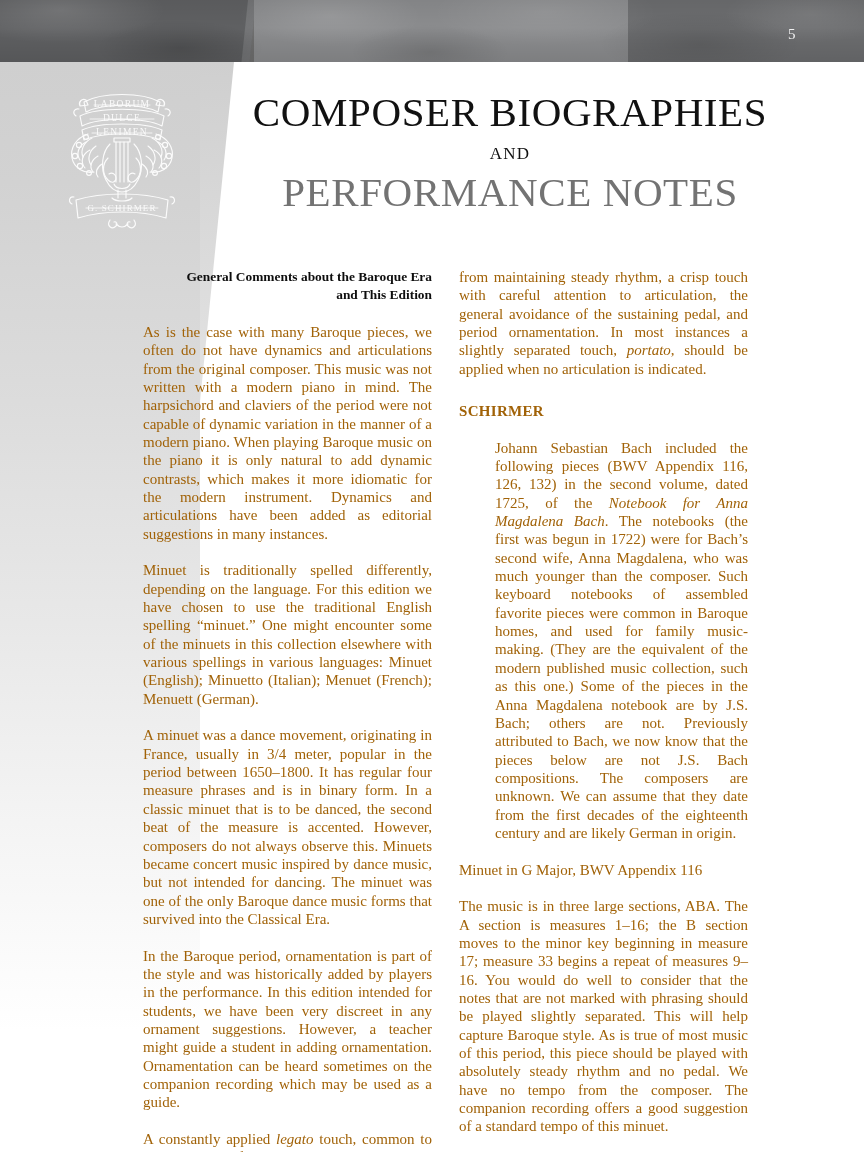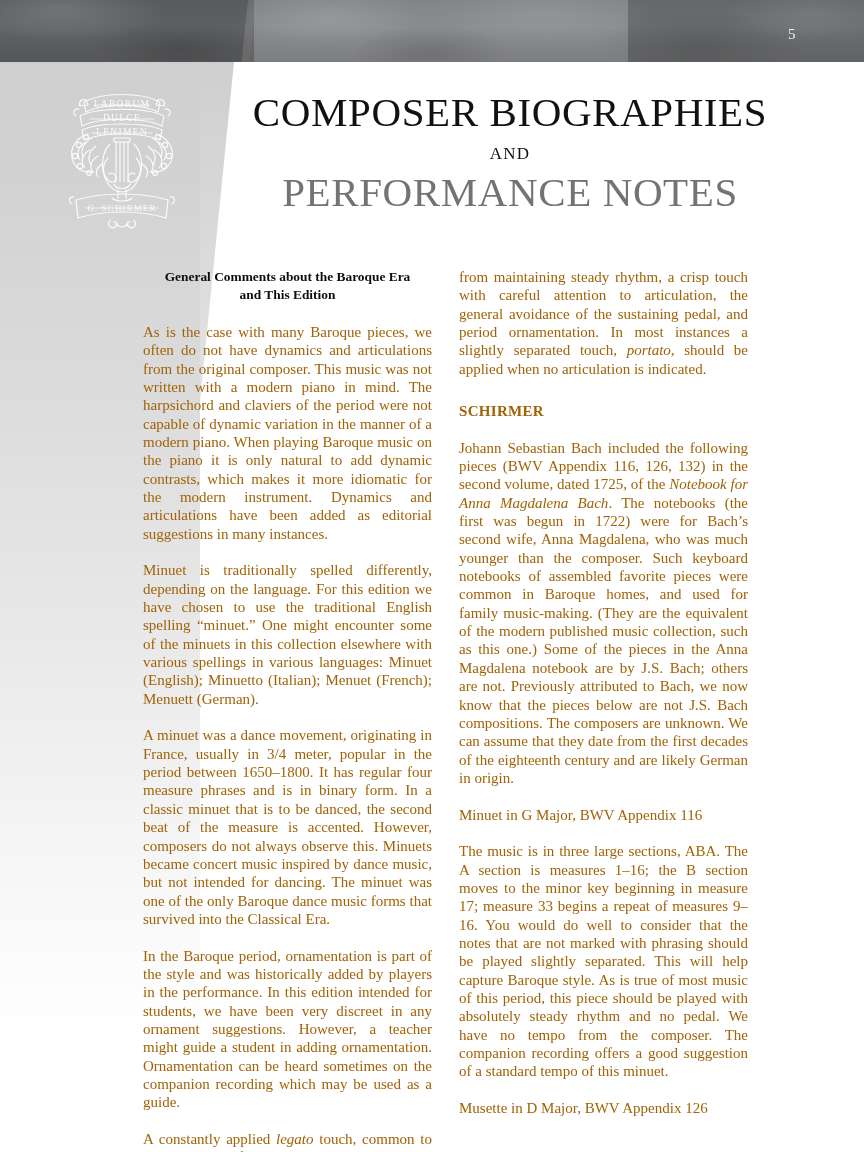--- a/index.html
+++ b/index.html
@@ -171,35 +171,35 @@
     text-justify: inter-word;
     color: #a16207;
     hyphens: none;
   }
   .col p + p { margin-top: 18.3px; }
 
   .sec-head {
     font-size: 13.4px;
     line-height: 18.35px;
     font-weight: bold;
-    text-align: center;
+    text-align: right;
     color: #0e0e0e;
   }
   .sec-head + p { margin-top: 18.3px; }
 
   .big-head {
     font-size: 15px;
     line-height: 18.35px;
     font-weight: bold;
     letter-spacing: .3px;
     text-align: left;
     color: #0e0e0e;
     margin-top: 24px !important;
   }
-  .big-head + p { margin-top: 18.3px; }
+  .big-head + p { margin-top: 18.3px; margin-left: 36px; }
 
   .piece-head {
     font-size: 13.4px;
     line-height: 18.35px;
     font-weight: normal;
     text-align: left;
     color: #0e0e0e;
     margin-top: 18.3px !important;
   }
   .piece-head + p { margin-top: 0; }

